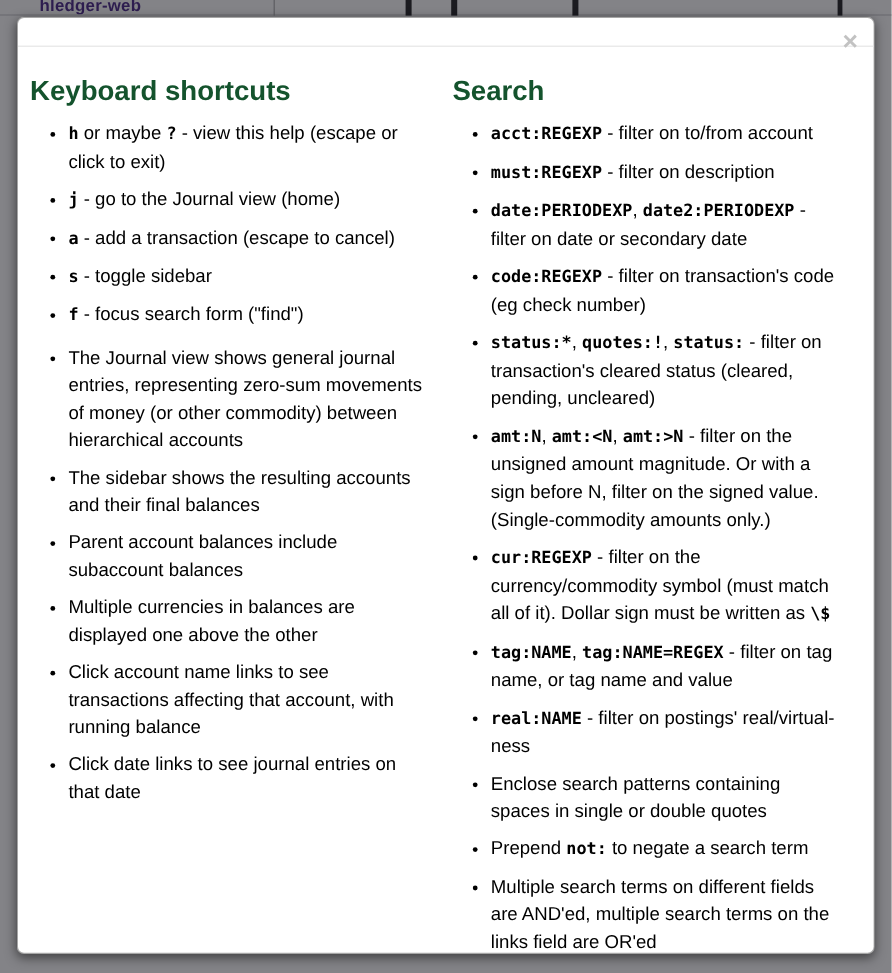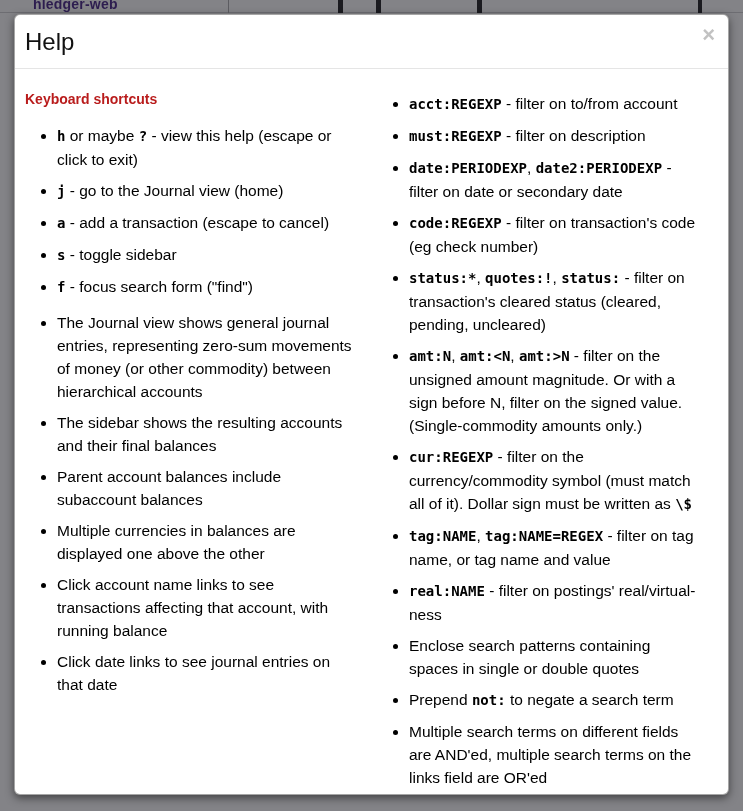--- a/index.html
+++ b/index.html
@@ -53,22 +53,22 @@
   }
   .modal-body {
     padding: 15px 10px;
     display: flex;
     align-items: flex-start;
   }
   .col { min-width: 0; }
   .col-left  { width: 352px; padding-right: 16px; flex: none; }
   .col-right { flex: 1; padding-right: 10px; }
   .section-heading {
-    font-size: 14px; line-height: 22px; font-weight: bold;
-    margin: 4px 0 14px 0; color: #b91c1c;
+    font-size: 23px; line-height: 22px; font-weight: bold;
+    margin: 10px 0 14px 0; color: #14532d;
   }
   .help-list {
     margin: 0 0 12px 0;
     padding-left: 24px;
     list-style: disc;
   }
   .help-list li {
     font-size: 15.5px;
     line-height: 23px;
     margin: 8px;
@@ -92,21 +92,20 @@
   <div class="frag f2"></div>
   <div class="frag f3"></div>
   <div class="frag f4"></div>
 </div>
 
 <div class="modal">
   <div class="modal-header">
     <button class="close-btn">
       <span>×</span>
     </button>
-    <div class="modal-title">Help</div>
   </div>
   <div class="modal-body">
     <div class="col col-left">
         <h3 class="section-heading">Keyboard shortcuts</h3>
         <ul class="help-list">
           <li><code class="code-term">h</code> or maybe <code class="code-term">?</code> - view this help (escape or click to exit)</li>
           <li><code class="code-term">j</code> - go to the Journal view (home)</li>
           <li><code class="code-term">a</code> - add a transaction (escape to cancel)</li>
           <li><code class="code-term">s</code> - toggle sidebar</li>
           <li><code class="code-term">f</code> - focus search form ("find")</li>
@@ -114,20 +113,21 @@
         <ul class="help-list">
           <li>The Journal view shows general journal entries, representing zero-sum movements of money (or other commodity) between hierarchical accounts</li>
           <li>The sidebar shows the resulting accounts and their final balances</li>
           <li>Parent account balances include subaccount balances</li>
           <li>Multiple currencies in balances are displayed one above the other</li>
           <li>Click account name links to see transactions affecting that account, with running balance</li>
           <li>Click date links to see journal entries on that date</li>
         </ul>
       </div>
     <div class="col col-right">
+        <h3 class="section-heading">Search</h3>
         <ul class="help-list">
           <li><code class="code-term">acct:REGEXP</code> - filter on to/from account</li>
           <li><code class="code-term">must:REGEXP</code> - filter on description</li>
           <li><code class="code-term">date:PERIODEXP</code>, <code class="code-term">date2:PERIODEXP</code> - filter on date or secondary date</li>
           <li><code class="code-term">code:REGEXP</code> - filter on transaction's code (eg check number)</li>
           <li><code class="code-term">status:*</code>, <code class="code-term">quotes:!</code>, <code class="code-term">status:</code> - filter on transaction's cleared status (cleared, pending, uncleared)</li>
           <li><code class="code-term">amt:N</code>, <code class="code-term">amt:&lt;N</code>, <code class="code-term">amt:&gt;N</code> - filter on the unsigned amount magnitude. Or with a sign before N, filter on the signed value. (Single-commodity amounts only.)</li>
           <li><code class="code-term">cur:REGEXP</code> - filter on the currency/commodity symbol (must match all of it). Dollar sign must be written as <code class="code-term">\$</code></li>
           <li><code class="code-term">tag:NAME</code>, <code class="code-term">tag:NAME=REGEX</code> - filter on tag name, or tag name and value</li>
           <li><code class="code-term">real:NAME</code> - filter on postings' real/virtual-ness</li>

